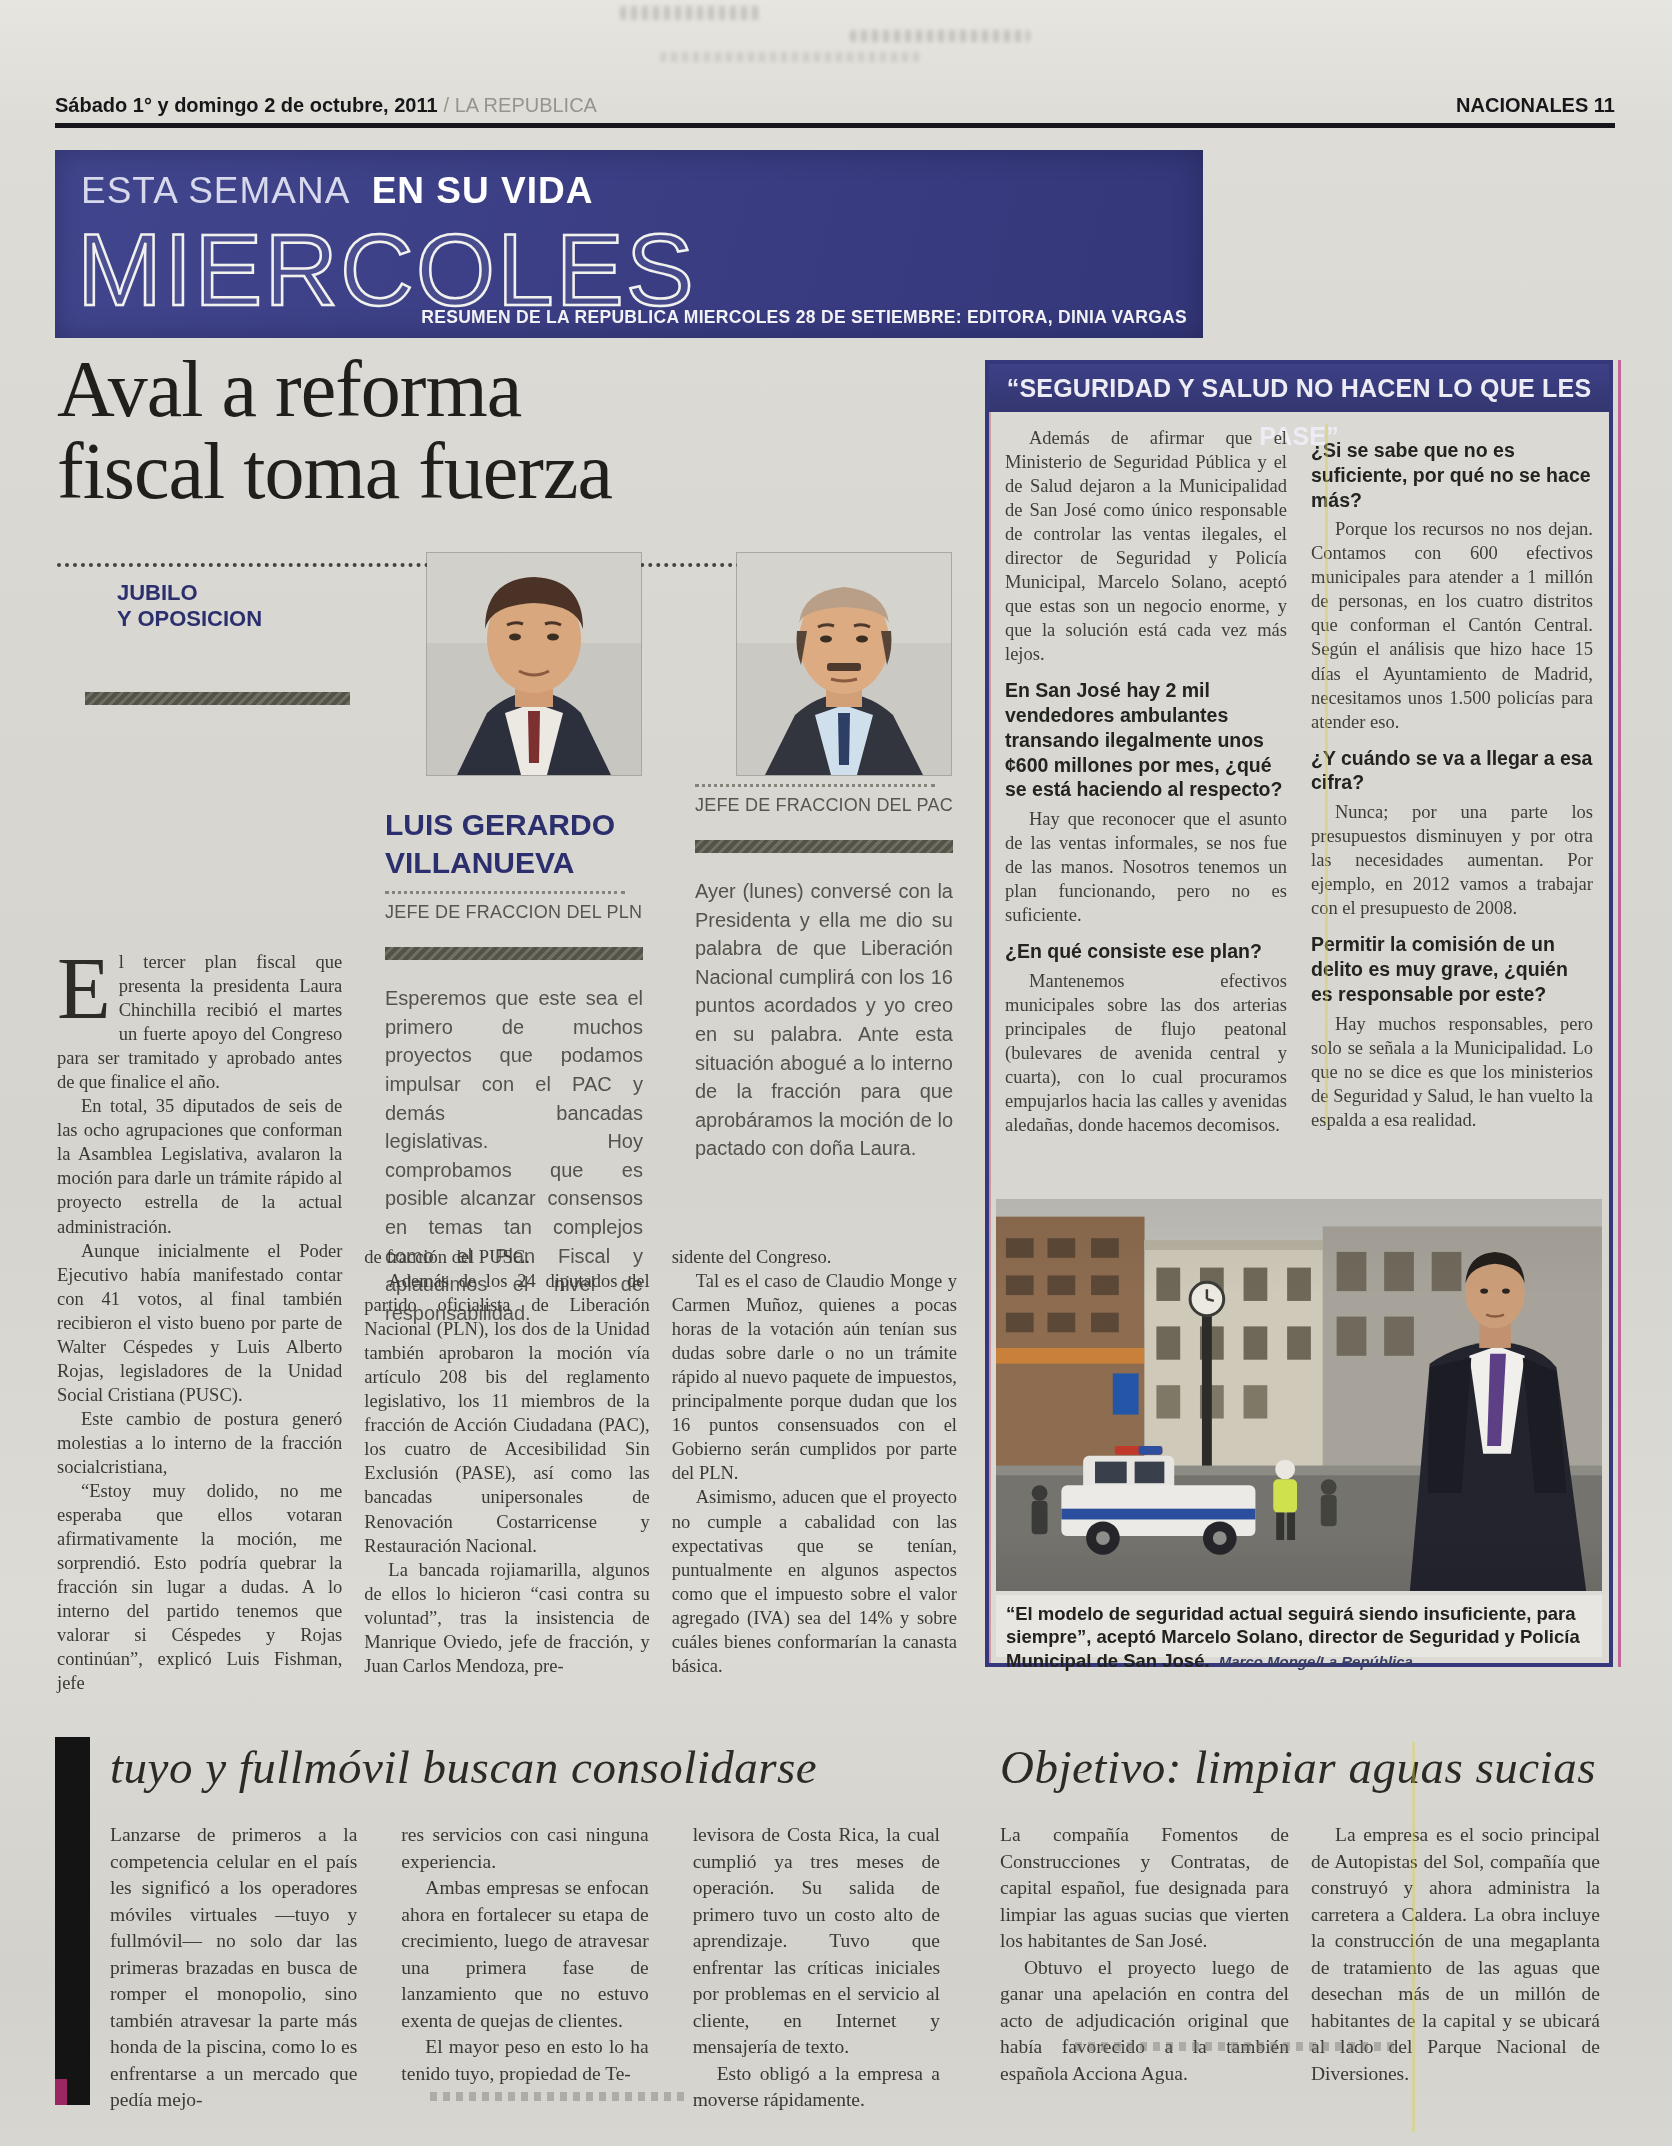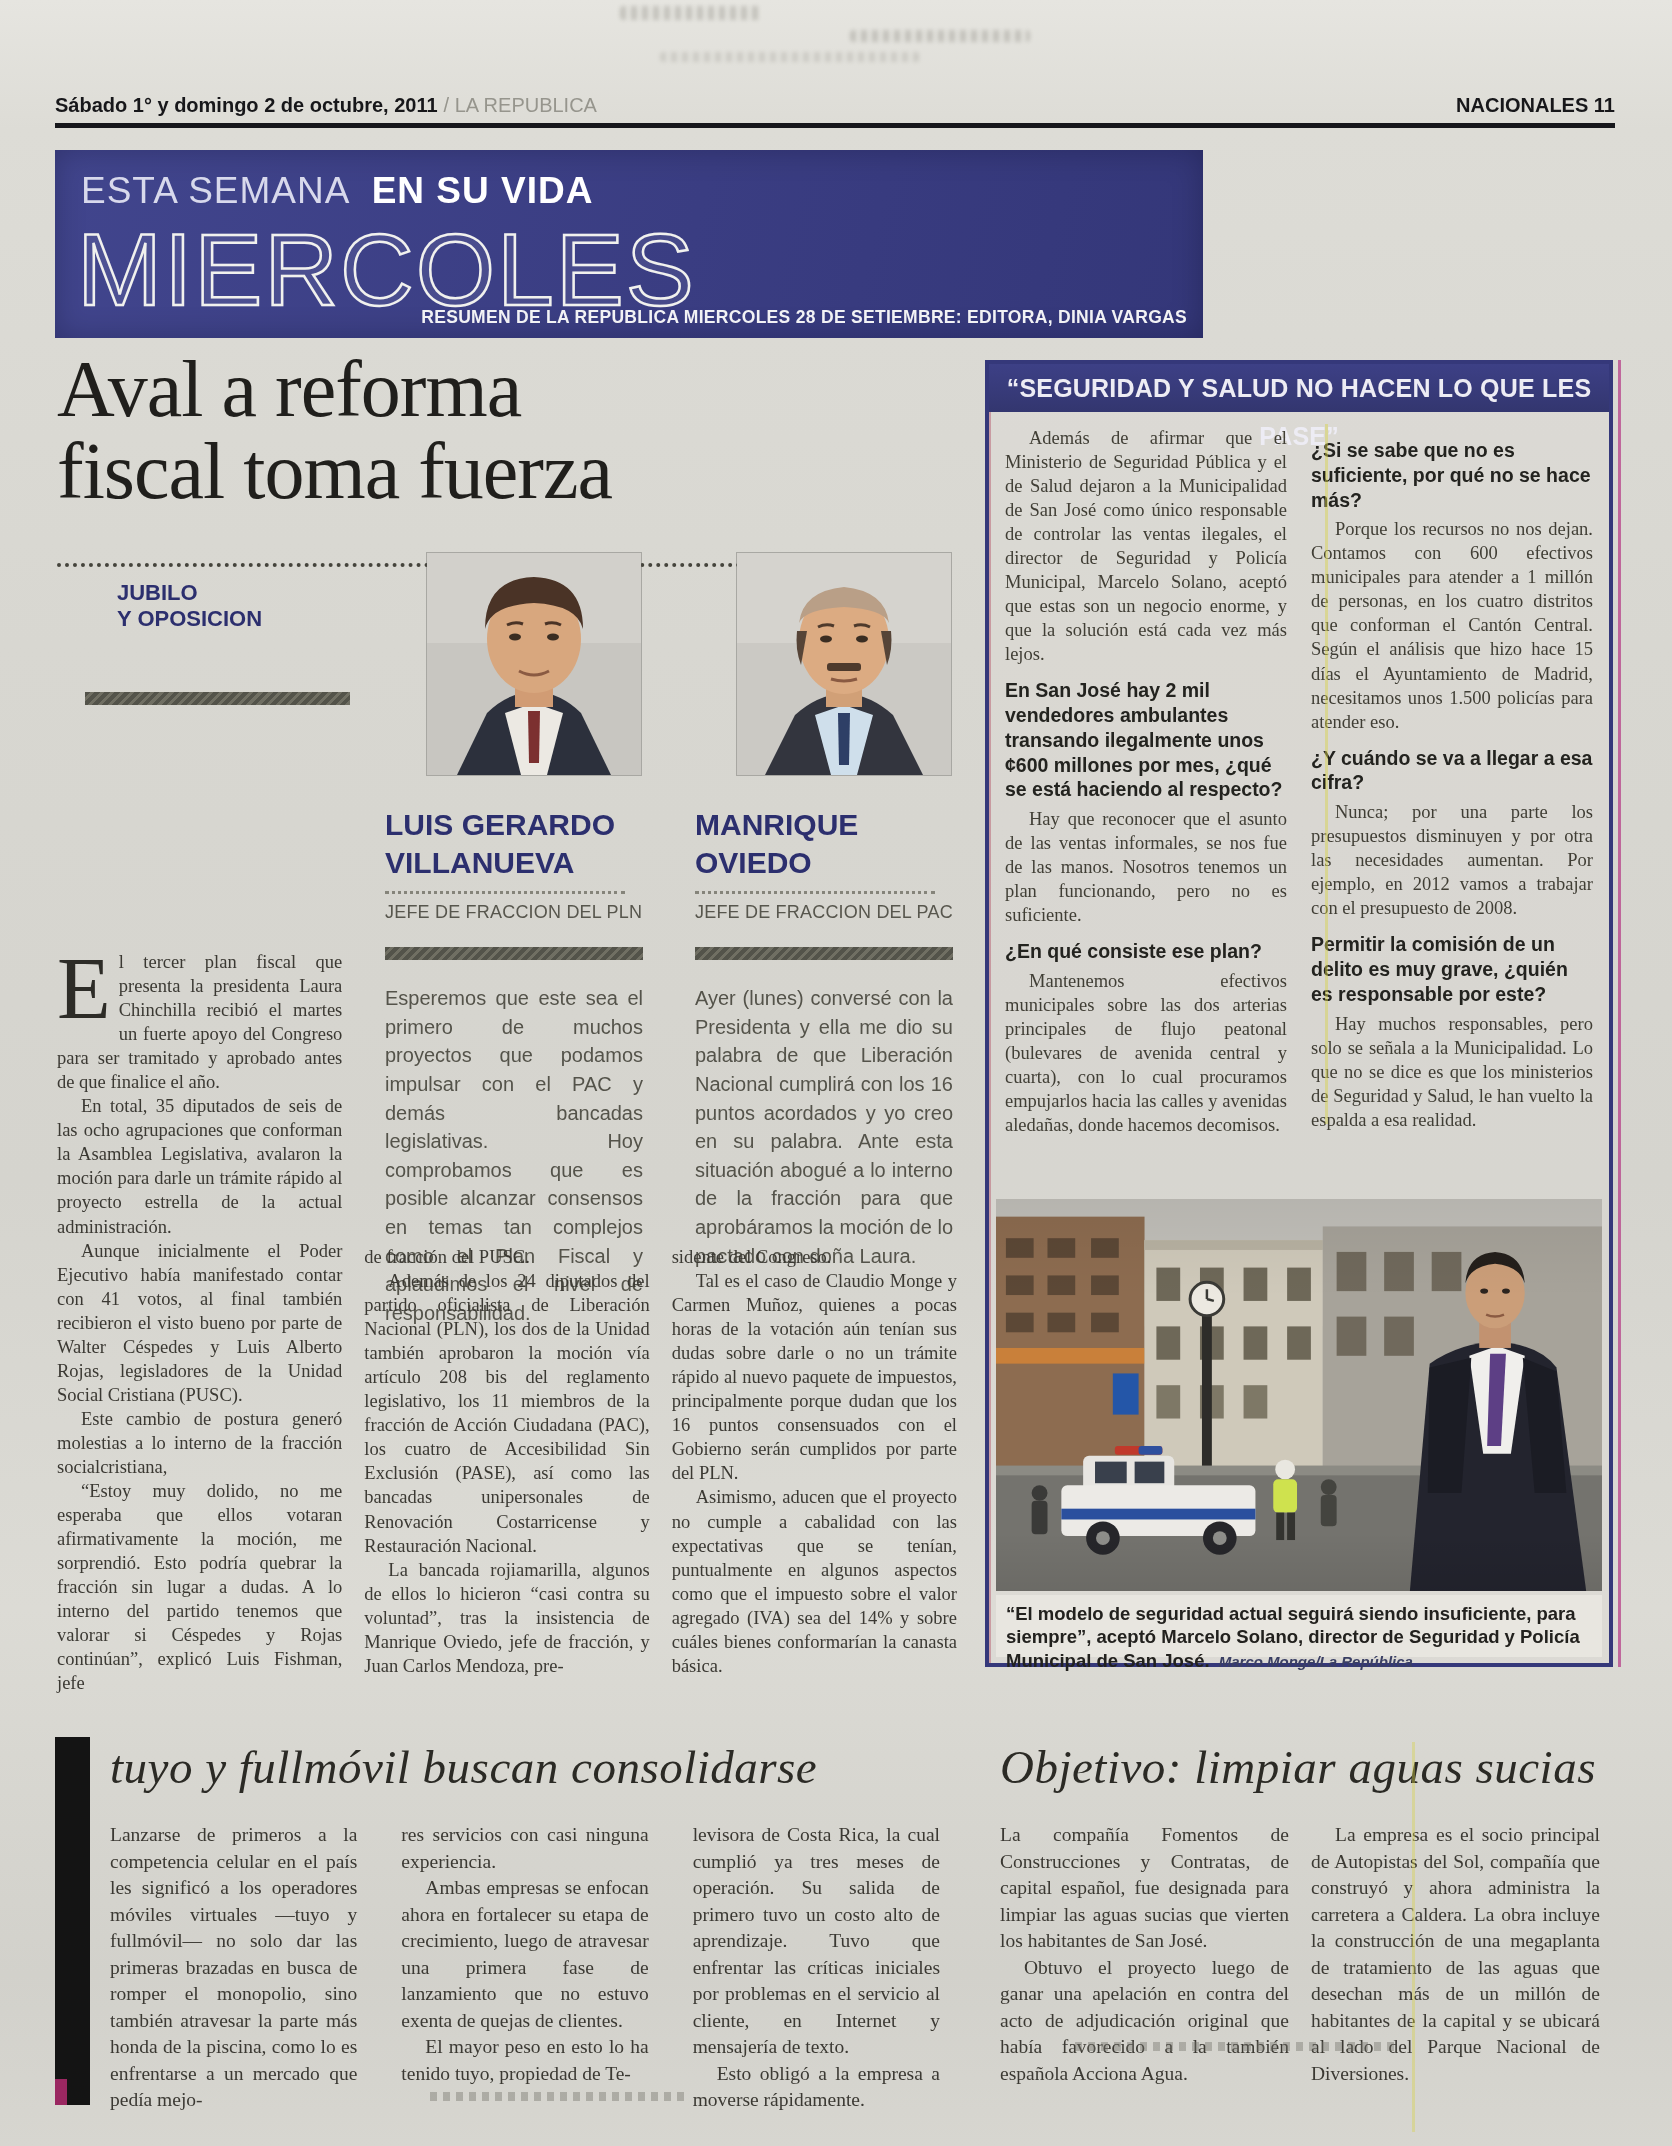--- a/index.html
+++ b/index.html
@@ -150,24 +150,20 @@
         <path d="M62 70 Q66 38 107 34 Q148 38 152 70 Q146 56 107 54 Q68 56 62 70 Z" fill="#b99f87"></path>
         <path d="M60 78 Q58 96 64 112 L70 78 Z" fill="#564437"></path>
         <path d="M154 78 Q156 96 150 112 L144 78 Z" fill="#564437"></path>
         <ellipse cx="89" cy="86" rx="6" ry="3.4" fill="#3a2d22"></ellipse>
         <ellipse cx="125" cy="86" rx="6" ry="3.4" fill="#3a2d22"></ellipse>
         <rect x="90" y="110" width="34" height="8" rx="3" fill="#4e3a2c"></rect>
         <path d="M94 126 Q107 130 120 126" stroke="#8a5a42" stroke-width="3" fill="none"></path>
         <path d="M81 74 Q89 70 97 73" stroke="#4e3a2c" stroke-width="3" fill="none"></path>
         <path d="M117 73 Q125 70 133 74" stroke="#4e3a2c" stroke-width="3" fill="none"></path>
       </svg>
-    </div>
-    <div class="pname">
-      <div>MANRIQUE</div>
-      <div>OVIEDO</div>
     </div>
     <div class="pdots"></div>
     <div class="prole">JEFE DE FRACCION DEL PAC</div>
     <div class="phatch hatch"></div>
     <div class="pquote">Ayer (lunes) conversé con la Presidenta y ella me dio su palabra de que Liberación Nacional cumplirá con los 16 puntos acordados y yo creo en su palabra. Ante esta situación abogué a lo interno de la fracción para que aprobáramos la moción de lo pactado con doña Laura.</div>
   </div>
 
   <div id="main-cols" class="abs bodytext">
     <div class="col">
       <p><span class="dropcap">E</span><span>l tercer plan fiscal que presenta la presidenta Laura Chinchilla recibió el martes un fuerte apoyo del Congreso para ser tramitado y aprobado antes de que finalice el año.</span></p>

